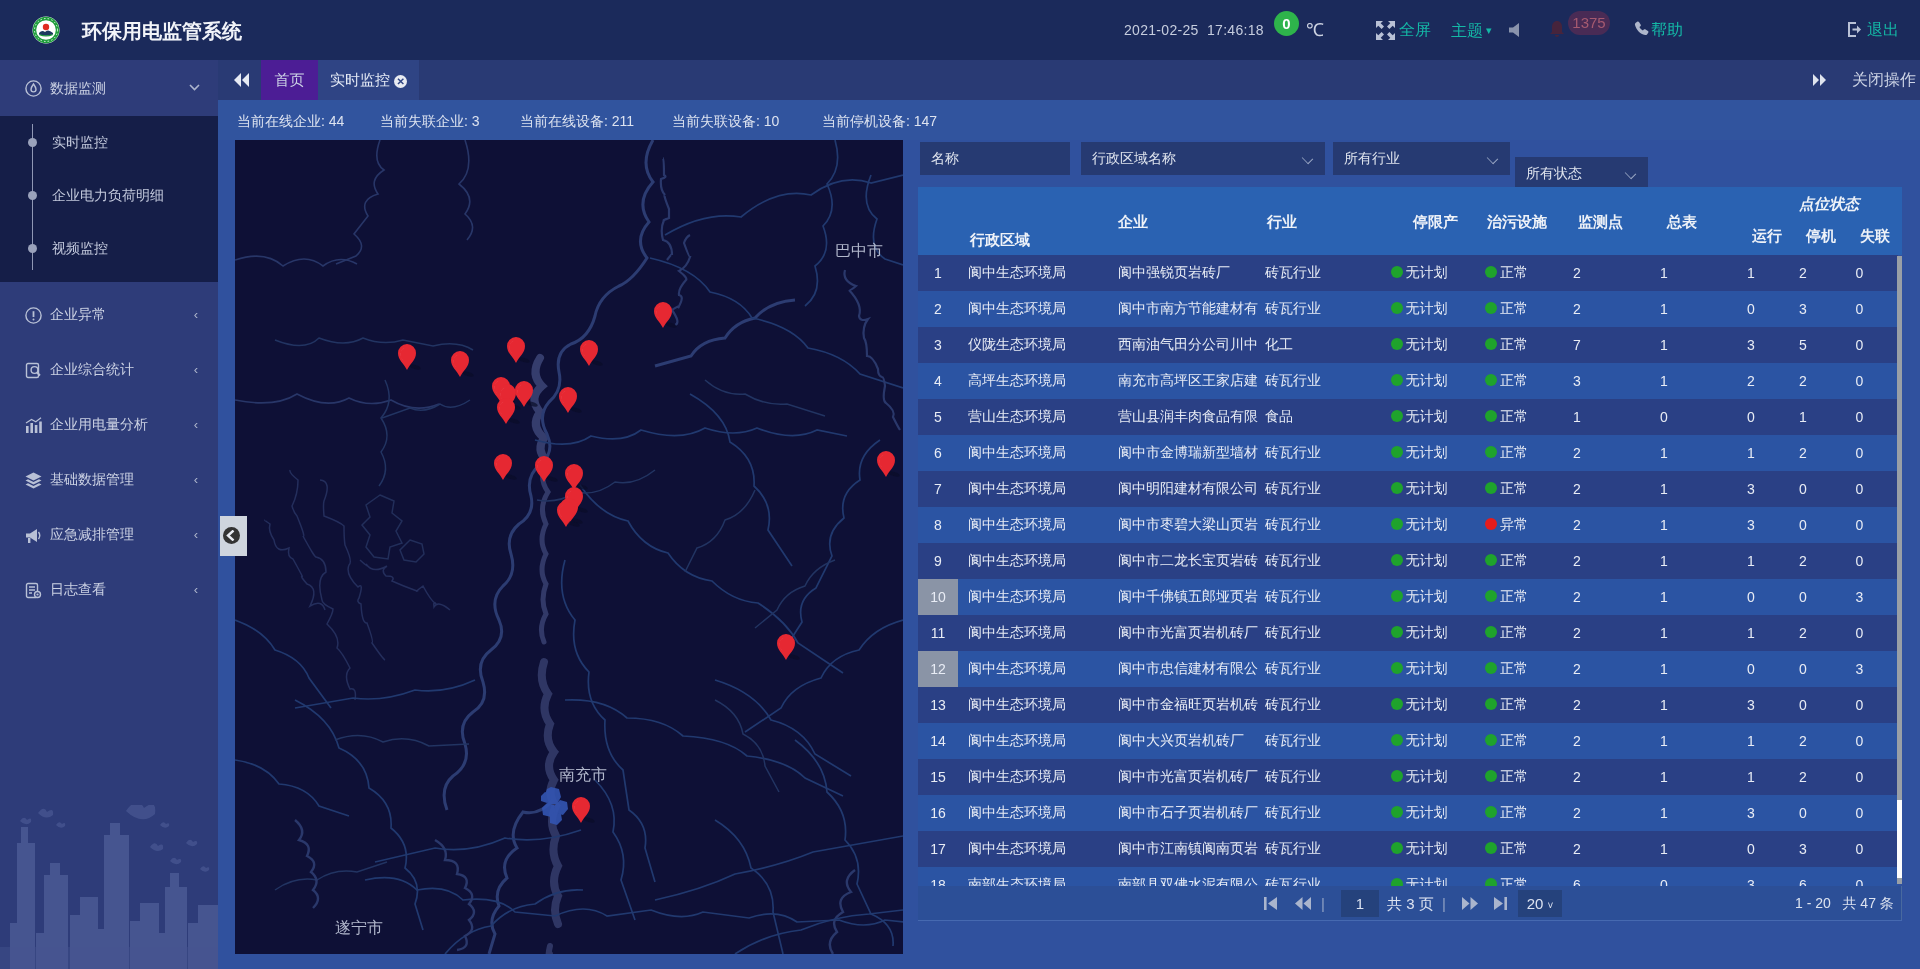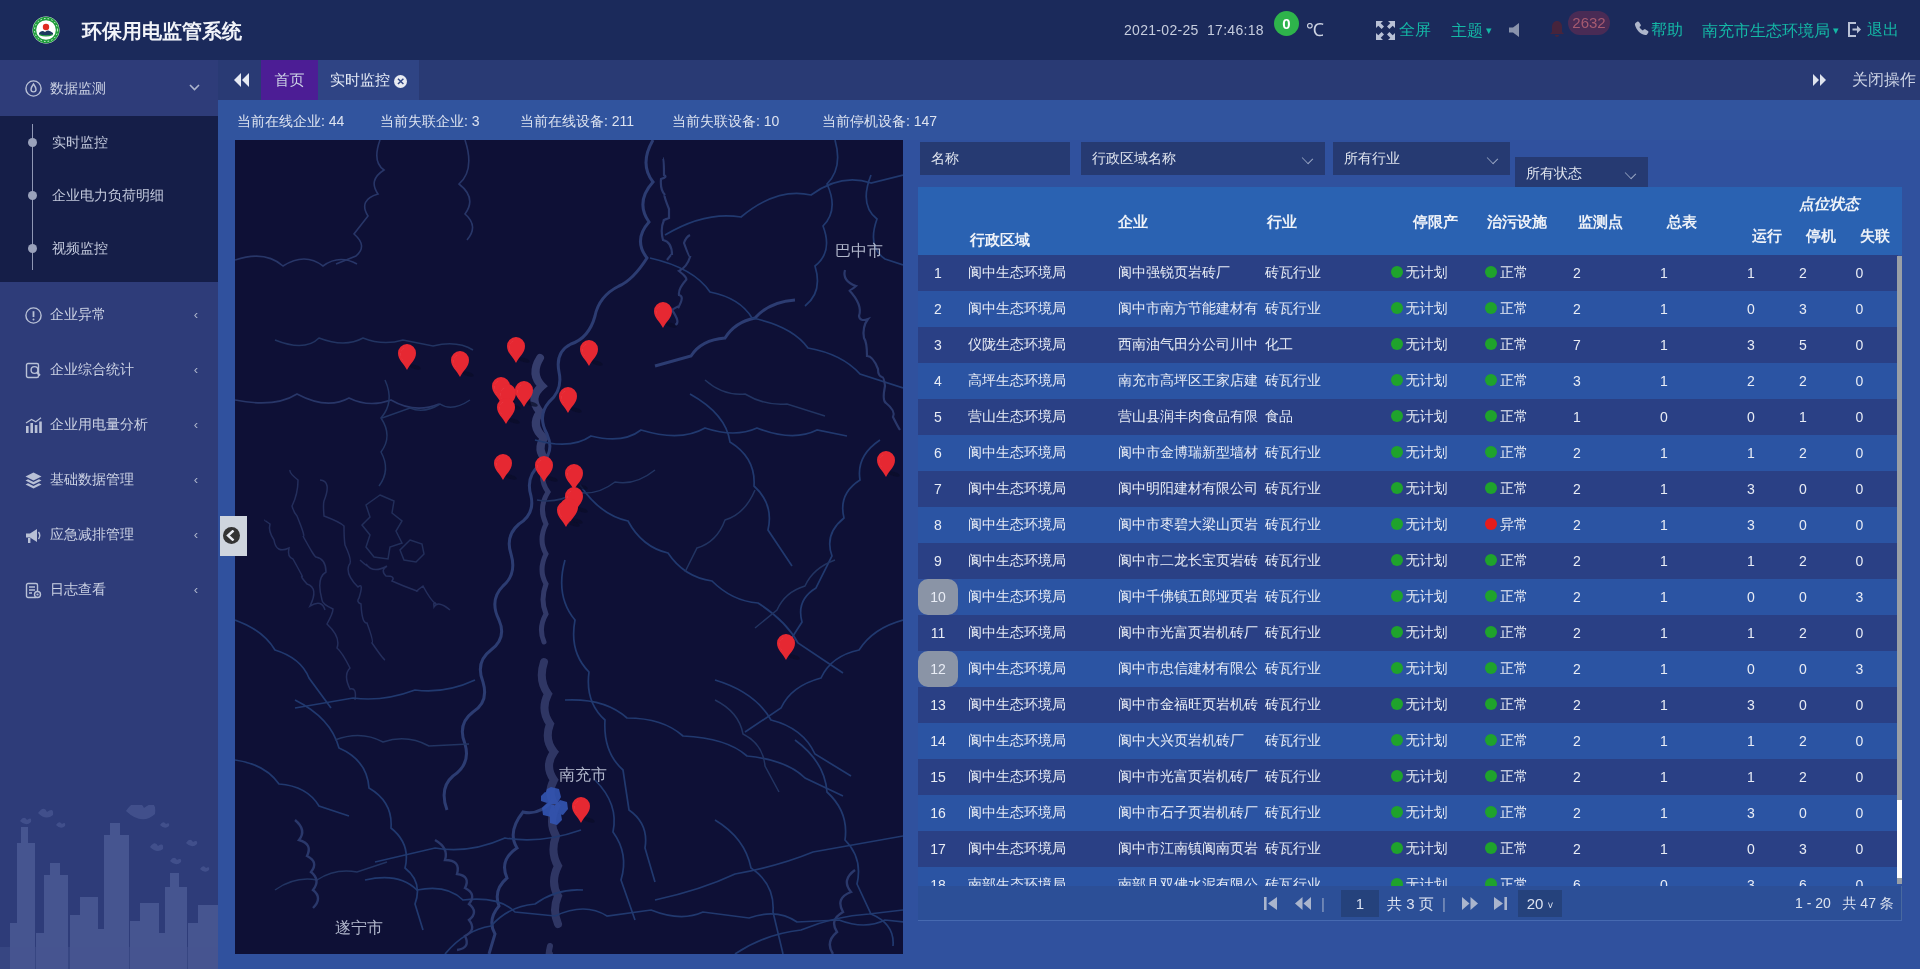--- a/index.html
+++ b/index.html
@@ -40,21 +40,21 @@
 
 #thead { position:absolute; left:918px; top:187px; width:984px; height:68px; background:#2A62B2; color:#eef2f8; font-size:15px; font-weight:bold; }
 #thead span { position:absolute; white-space:nowrap; }
 #tbody { position:absolute; left:918px; top:255px; width:980px; height:631px; overflow:hidden; }
 table.grid { border-collapse:collapse; table-layout:fixed; width:980px; }
 table.grid td { height:36px; padding:0; font-size:14px; color:#e8ecf5; text-align:center; overflow:visible; white-space:nowrap; }
 table.grid td:last-child { padding-right:11px; }
 table.grid td.L { text-align:left; padding-left:10px; }
 tr.odd  { background:#2A4085; }
 tr.even { background:#2B54A3; }
-td.graynum { background:#8A94A6; color:#eceff3;border-radius:10px; }
+td.graynum { background:#8A94A6; color:#eceff3; }
 .dot { display:inline-block; width:12px; height:12px; border-radius:50%; margin-right:3px; vertical-align:-1px; }
 .gdot { background:#1FA32C; }
 .rdot { background:#E51C1C; }
 
 #sbar { position:absolute; left:1897px; top:256px; width:5px; height:628px; background:#999FA6; }
 #sthumb { position:absolute; left:1897px; top:800px; width:5px; height:78px; background:#fdfdfd; }
 
 #pager { position:absolute; left:918px; top:886px; width:984px; height:34px; background:#2C4F97; color:#dde3f0; font-size:15px; border-right:1px solid #49699f; }
 #pager .pi { position:absolute; top:0; line-height:35px; }
 #pagerborder { position:absolute; left:918px; top:920px; width:984px; height:1px; background:#4669b0; }
@@ -83,26 +83,25 @@
       <path d="M19 19 L12 19 L14.3 16.7 L11 13.4 L13.4 11 L16.7 14.3 L19 12 Z"></path>
     </svg>
     <div class="hitem" style="left:1399px;">全屏</div>
     <div class="hitem" style="left:1451px;">主题<span style="font-size:11px;vertical-align:2px;"> ▾</span></div>
     <svg class="abs" style="left:1508px;top:22px" width="16" height="16" viewBox="0 0 16 16" fill="#8a93ac">
       <path d="M1 5.5 L5 5.5 L11 1 L11 15 L5 10.5 L1 10.5 Z"></path>
     </svg>
     <svg class="abs" style="left:1549px;top:20px" width="16" height="18" viewBox="0 0 16 18" fill="#46243c">
       <path d="M8 1 C11 1 13 3.5 13 7 L13 12 L15 14 L1 14 L3 12 L3 7 C3 3.5 5 1 8 1 Z M6 15 a2 2 0 0 0 4 0 Z"></path>
     </svg>
-    <div class="abs" style="left:1568px;top:11px;width:42px;height:24px;background:rgba(160,45,75,0.35);border-radius:12px;color:#a55a70;font-size:15px;text-align:center;line-height:24px;">2632</div>
+    <div class="abs" style="left:1568px;top:11px;width:42px;height:24px;background:rgba(160,45,75,0.35);border-radius:12px;color:#a55a70;font-size:15px;text-align:center;line-height:24px;">1375</div>
     <svg class="abs" style="left:1634px;top:21px" width="15" height="15" viewBox="0 0 15 15" fill="#aeb6cb">
       <path d="M3.2 0.8 C3.8 0.4 4.6 0.5 5 1.1 L6.6 3.4 C7 4 6.9 4.7 6.4 5.2 L5.4 6.1 C6.1 7.6 7.4 8.9 8.9 9.6 L9.8 8.6 C10.3 8.1 11 8 11.6 8.4 L13.9 10 C14.5 10.4 14.6 11.2 14.2 11.8 L13.2 13.2 C12.7 13.9 11.9 14.2 11.1 14 C5.9 12.6 2.4 9.1 1 3.9 C0.8 3.1 1.1 2.3 1.8 1.8 Z"></path>
     </svg>
     <div class="hitem" style="left:1651px;">帮助</div>
-    <div class="hitem" style="left:1702px;">南充市生态环境局<span style="font-size:11px;vertical-align:2px;"> ▾</span></div>
     <svg class="abs" style="left:1847px;top:21px" width="17" height="17" viewBox="0 0 17 17" fill="#b9c1d6">
       <path d="M1 1 L9 1 L9 3 L3 3 L3 14 L9 14 L9 16 L1 16 Z"></path>
       <path d="M10 4.5 L14 8.5 L10 12.5 L10 9.5 L5.5 9.5 L5.5 7.5 L10 7.5 Z"></path>
     </svg>
     <div class="hitem" style="left:1867px;">退出</div>
   </div>
 
   <div id="sidebar">
     <div class="m-item" style="background:#2E3C79;height:56px;line-height:56px;">
       <svg class="micon" viewBox="0 0 17 17" fill="none" stroke="#b9c1d6" stroke-width="1.4">

